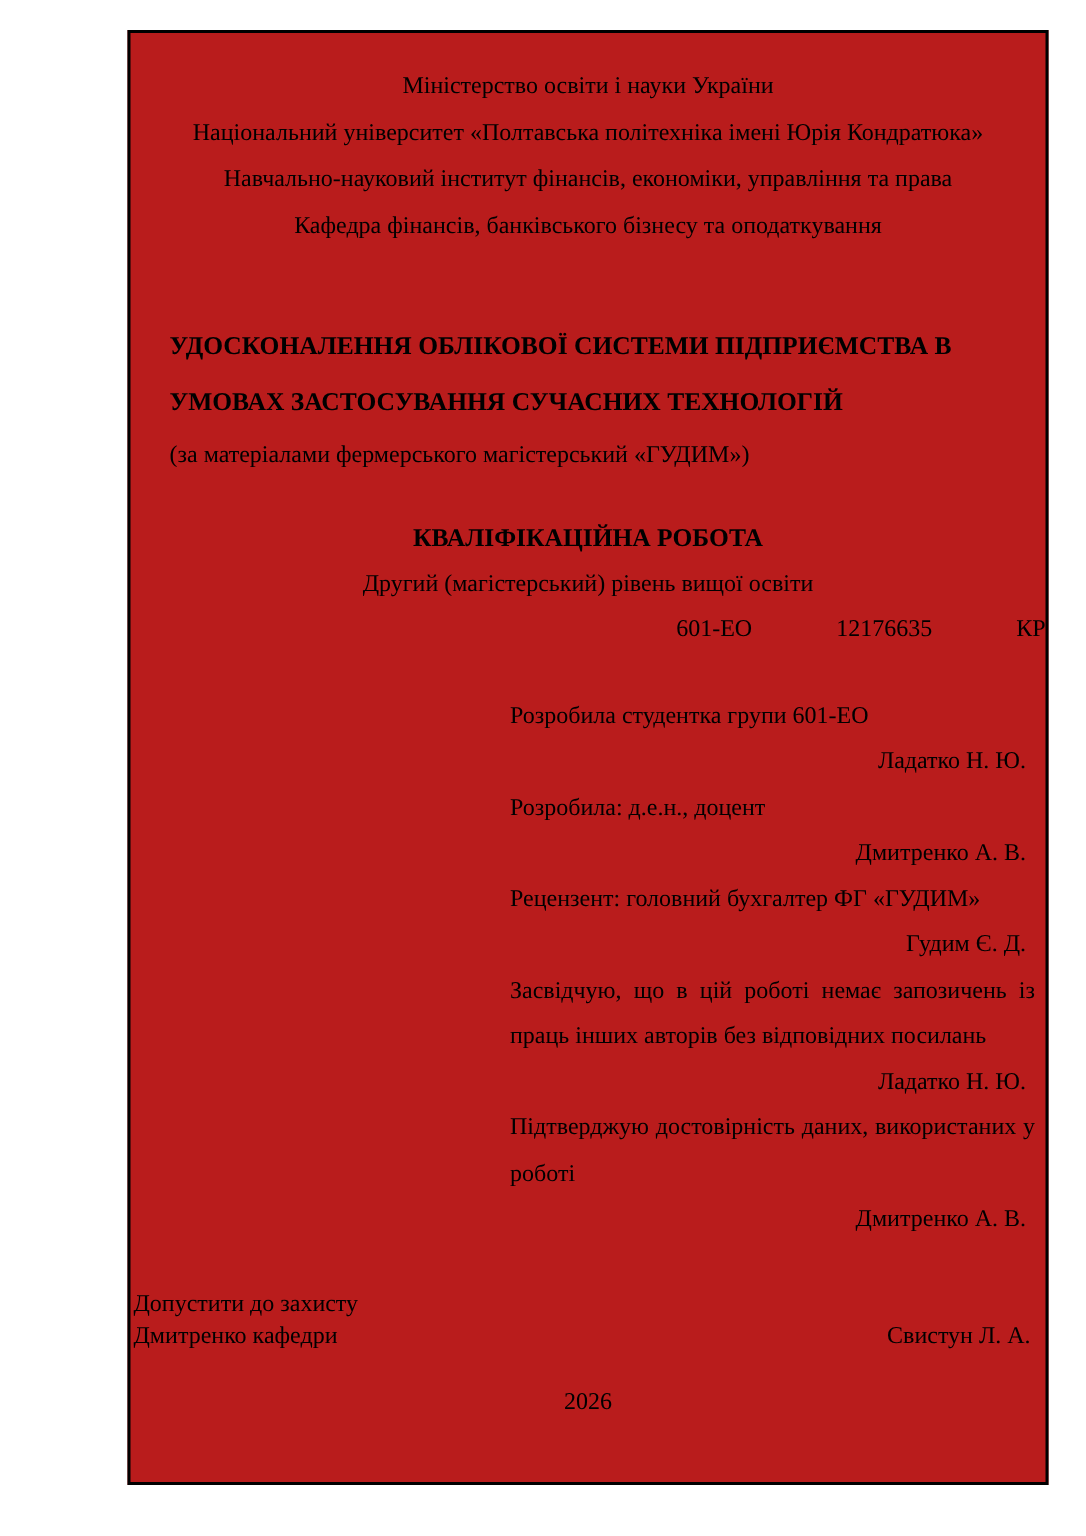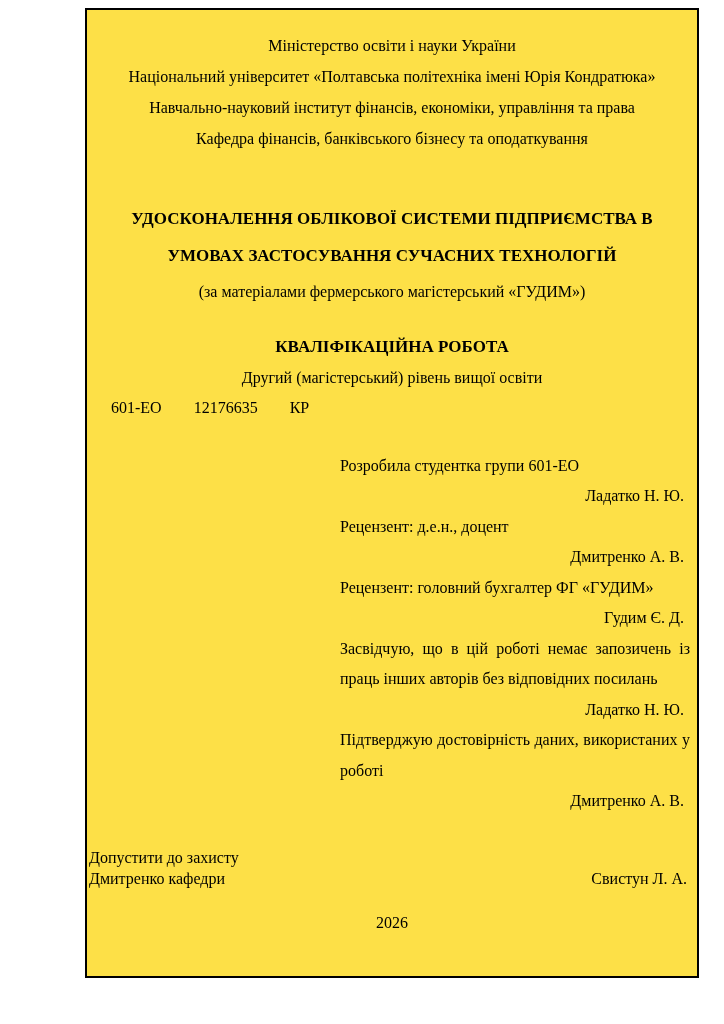--- a/index.html
+++ b/index.html
@@ -10,36 +10,36 @@
     color: #000;
   }
   .page {
     position: relative;
     width: 724px; height: 1024px;
     background: #ffffff;
     overflow: hidden;
   }
   .border-box {
     position: absolute;
-    left: 85px; top: 8px;
+    left: 85px; top: 20px;
     width: 614px; height: 970px;
     border: 2px solid #000;
-    background: #fde047;
+    background: #b91c1c;
   }
   .header-block {
     margin-top: 20px;
     text-align: center;
     font-size: 16px;
     line-height: 31px;
     padding: 0 6px;
   }
   .title-block {
     margin-top: 46px;
-    text-align: center;
-    padding: 0 14px;
+    text-align: left;
+    padding: 0 26px;
   }
   .thesis-title {
     font-weight: bold;
     font-size: 17px;
     line-height: 37px;
   }
   .thesis-subtitle {
     font-weight: normal;
     font-size: 16px;
     line-height: 36px;
@@ -49,22 +49,22 @@
     text-align: center;
     font-size: 16px;
     line-height: 30.5px;
   }
   .work-title {
     font-weight: bold;
     font-size: 17px;
   }
   .codes-line {
     display: flex;
-    justify-content: flex-start;
-    gap: 32px;
+    justify-content: flex-end;
+    gap: 56px;
     padding-left: 24px;
   }
   .sign-block {
     margin-left: 253px;
     width: 350px;
     margin-top: 27px;
     font-size: 16px;
     line-height: 30.5px;
   }
   .sig-label { text-align: left; }
@@ -112,21 +112,21 @@
         <span>601-ЕО</span>
         <span>12176635</span>
         <span>КР</span>
       </div>
     </div>
 
     <div class="sign-block">
       <div class="sig-label">Розробила студентка групи 601-ЕО</div>
       <div class="sig-name">Ладатко Н. Ю.</div>
 
-      <div class="sig-label">Рецензент: д.е.н., доцент</div>
+      <div class="sig-label">Розробила: д.е.н., доцент</div>
       <div class="sig-name">Дмитренко А. В.</div>
 
       <div class="sig-label">Рецензент: головний бухгалтер ФГ «ГУДИМ»</div>
       <div class="sig-name">Гудим Є. Д.</div>
 
       <div class="sig-label justify">Засвідчую, що в цій роботі немає запозичень із праць інших авторів без відповідних посилань</div>
       <div class="sig-name">Ладатко Н. Ю.</div>
 
       <div class="sig-label justify">Підтверджую достовірність даних, використаних у роботі</div>
       <div class="sig-name">Дмитренко А. В.</div>

